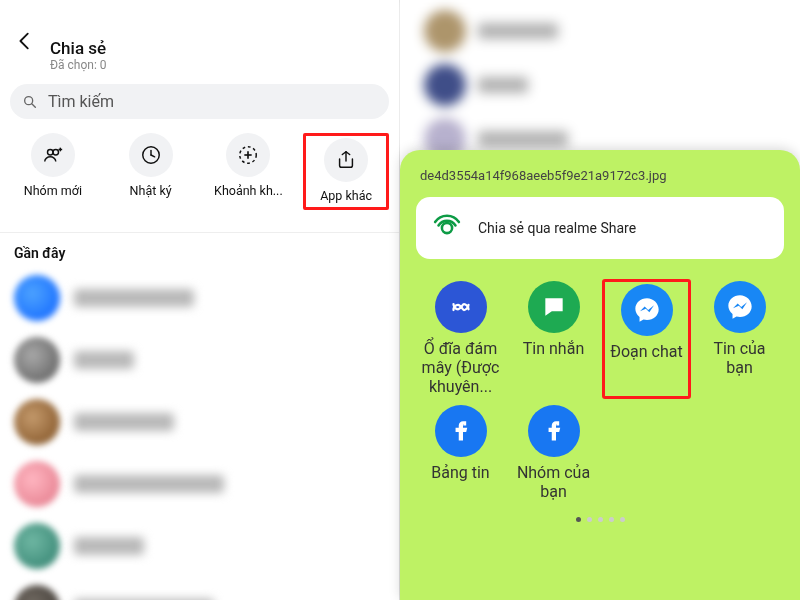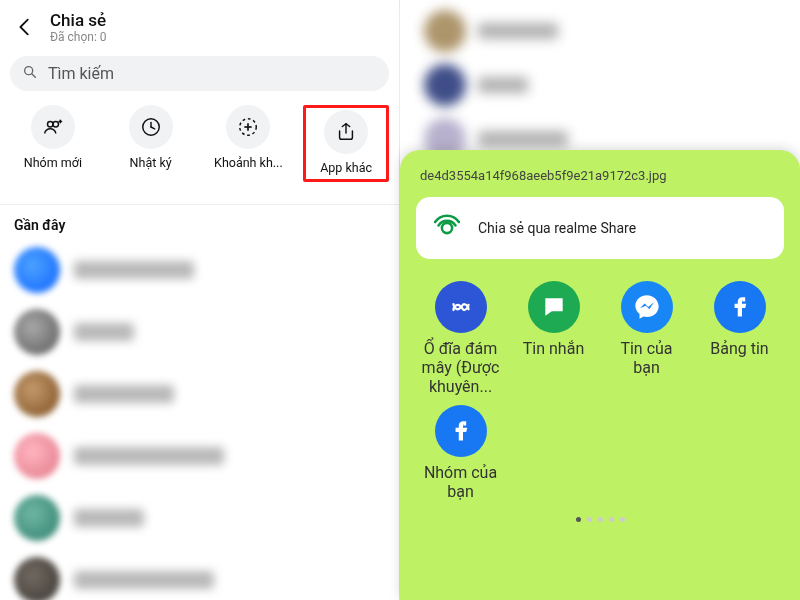--- a/index.html
+++ b/index.html
@@ -10,27 +10,27 @@
     display: flex;
     overflow: hidden;
   }
   .panel { background: #fff; position: relative; }
   .panel-left { width: 400px; height: 600px; border-right: 1px solid #ddd; }
   .panel-right { width: 400px; height: 600px; position: relative; }
 
   
   .hdr { display: flex; align-items: center; padding: 10px 14px 6px 14px; }
   .back-arr { width: 22px; height: 22px; margin-right: 14px; }
-  .hdr-titles { display: flex; flex-direction: column; }
+  .hdr-titles { display: flex; flex-direction: column; margin-top: 28px; }
   .hdr-title { font-size: 17px; font-weight: 500; color: #111; }
   .hdr-sub { font-size: 12px; color: #888; }
   .search-wrap { padding: 6px 10px; }
   .search-field {
     width: 100%; background: #f1f2f4; border: none; border-radius: 18px;
-    padding: 8px 12px; display: flex; color: #555;
+    padding: 8px 12px; display: flex; align-items: center; color: #555;
   }
   .search-ico { width: 16px; height: 16px; margin-right: 10px; fill:#555;}
   .actions-row {
     display: flex; justify-content: space-around; padding: 8px 4px 22px 4px;
     border-bottom: 1px solid #eee;
   }
   .action-item { width: 86px; display:flex; flex-direction:column; align-items:center;}
   .action-ico-wrap {
     width: 44px; height: 44px; border-radius: 50%;
     background: #f1f2f4; display:flex; align-items:center; justify-content:center;
@@ -227,27 +227,36 @@
         <span class="share-lbl">Ổ đĩa đám mây (Được khuyên...</span>
       </div>
       <div class="share-item">
         <div class="share-ico" style="background:#1eaa52">
             <svg width="26" height="26" viewBox="0 0 24 24">
               <path d="M4 4h16v12H10l-6 4V4z" fill="#fff"></path>
             </svg>
           </div>
         <span class="share-lbl">Tin nhắn</span>
       </div>
-      <div class="share-item">
+      <div class="share-item red-box-r">
         <div class="share-ico" style="background:#1887f5">
             <svg width="28" height="28" viewBox="0 0 24 24">
               <path d="M12 2C6.5 2 2 6 2 11c0 2.8 1.4 5.3 3.6 6.9V22l3.4-1.9c1 .3 2 .4 3 .4 5.5 0 10-4 10-9S17.5 2 12 2z" fill="#fff"></path>
               <path d="M6 13l4-4 3 3 5-4-4 6-3-3-5 2z" fill="#1887f5"></path>
             </svg>
           </div>
+        <span class="share-lbl">Đoạn chat</span>
+      </div>
+      <div class="share-item">
+        <div class="share-ico" style="background:#1887f5">
+            <svg width="28" height="28" viewBox="0 0 24 24">
+              <path d="M12 2C6.5 2 2 6 2 11c0 2.8 1.4 5.3 3.6 6.9V22l3.4-1.9c1 .3 2 .4 3 .4 5.5 0 10-4 10-9S17.5 2 12 2z" fill="#fff"></path>
+              <path d="M6 13l4-4 3 3 5-4-4 6-3-3-5 2z" fill="#1887f5"></path>
+            </svg>
+          </div>
         <span class="share-lbl">Tin của bạn</span>
       </div>
       <div class="share-item">
         <div class="share-ico" style="background:#1877f2">
             <svg width="30" height="30" viewBox="0 0 24 24">
               <path d="M14 8h3V4h-3c-2.2 0-4 1.8-4 4v2H7v4h3v8h4v-8h3l1-4h-4V8c0-.6.4-1 1-1z" fill="#fff" transform="scale(0.85) translate(2 1)"></path>
             </svg>
           </div>
         <span class="share-lbl">Bảng tin</span>
       </div>

